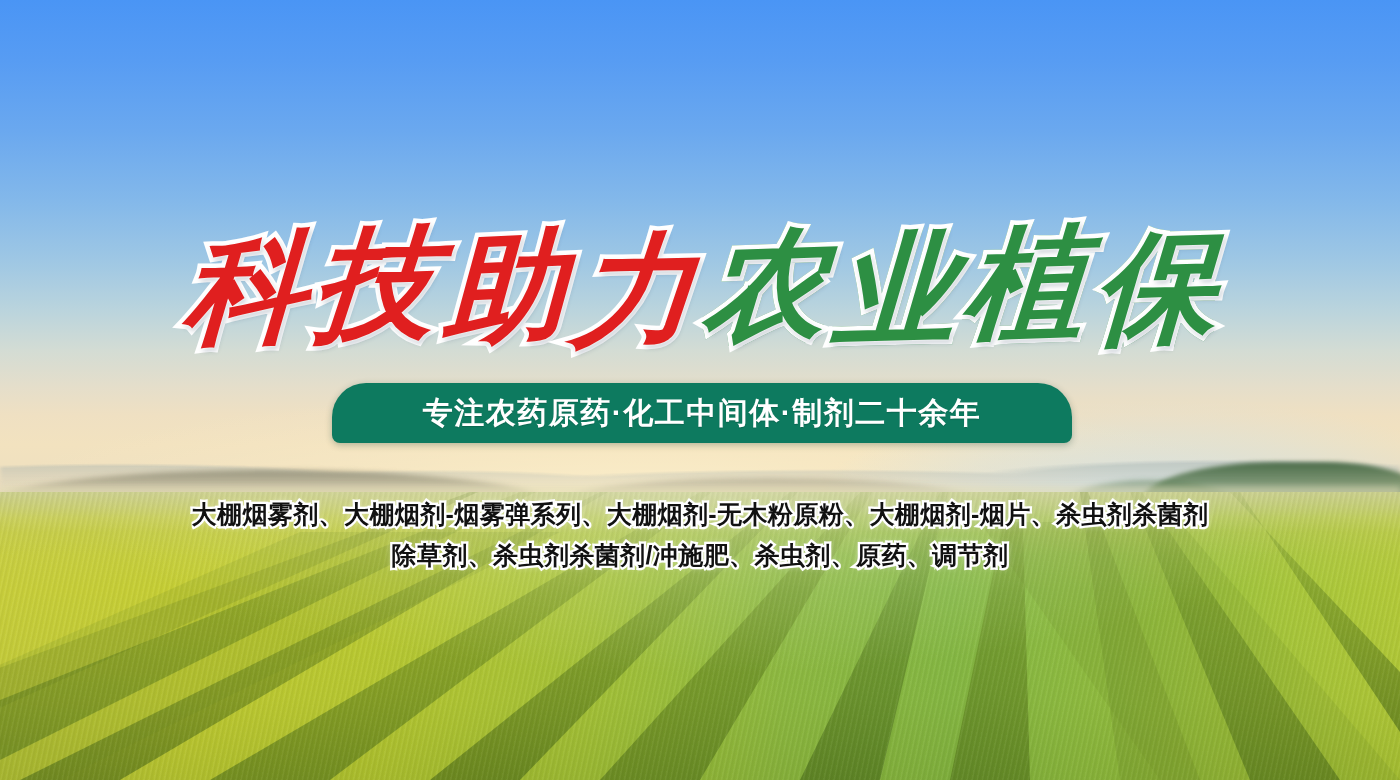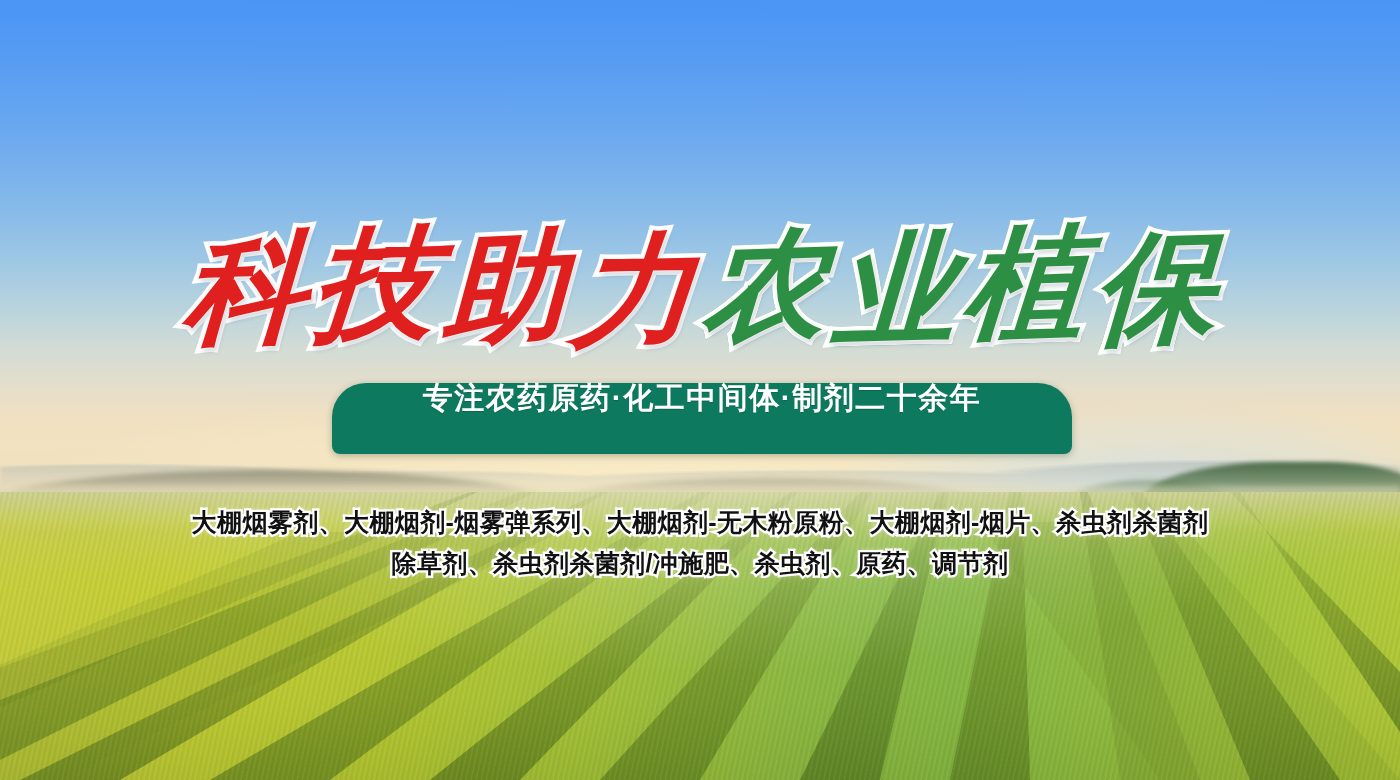--- a/index.html
+++ b/index.html
@@ -172,43 +172,42 @@
   .t-c3{transform:skewX(-6deg) rotate(-1deg)  translateY(4px);}
   .t-c4{transform:skewX(-5deg) rotate(-2deg)  translateY(-2px);}
   .t-c5{transform:skewX(-4deg) rotate(-1.5deg) translateY(3px);}
   .t-c6{transform:skewX(-6deg) rotate(-2deg)  translateY(-3px);}
   .t-c7{transform:skewX(-4deg) rotate(-1.5deg) translateY(1px);}
 
   
   .subtitle-pill{
     position:absolute;
     left:332px; top:383px;
-    width:740px; height:71px;
+    width:740px; height:60px;
     background:#0d7a5f;
     border-radius:34px 34px 8px 8px;
-    display:flex; align-items:flex-start; justify-content:center;
+    display:flex; align-items:center; justify-content:center;
     box-shadow:0 2px 7px rgba(12,60,48,.30);
   }
   .subtitle-text{
     color:#ffffff;
     font-size:30px;
     font-weight:700;
     letter-spacing:1.5px;
     line-height:1;
     white-space:nowrap;
     font-family:"Liberation Sans","DejaVu Sans",sans-serif;
     text-shadow:0 1px 1px rgba(0,0,0,.16);
   }
 
   
   .products{
     position:absolute; left:0; top:498px; width:1400px;
     display:flex; flex-direction:column; align-items:center;
     gap:8px;
-    margin-top:8px;
   }
   .product-line{
     font-size:25px;
     font-weight:700;
     line-height:1.32;
     color:#111111;
     letter-spacing:.4px;
     white-space:nowrap;
     font-family:"Liberation Sans","DejaVu Sans",sans-serif;
     -webkit-text-stroke:4.5px #ffffff;

